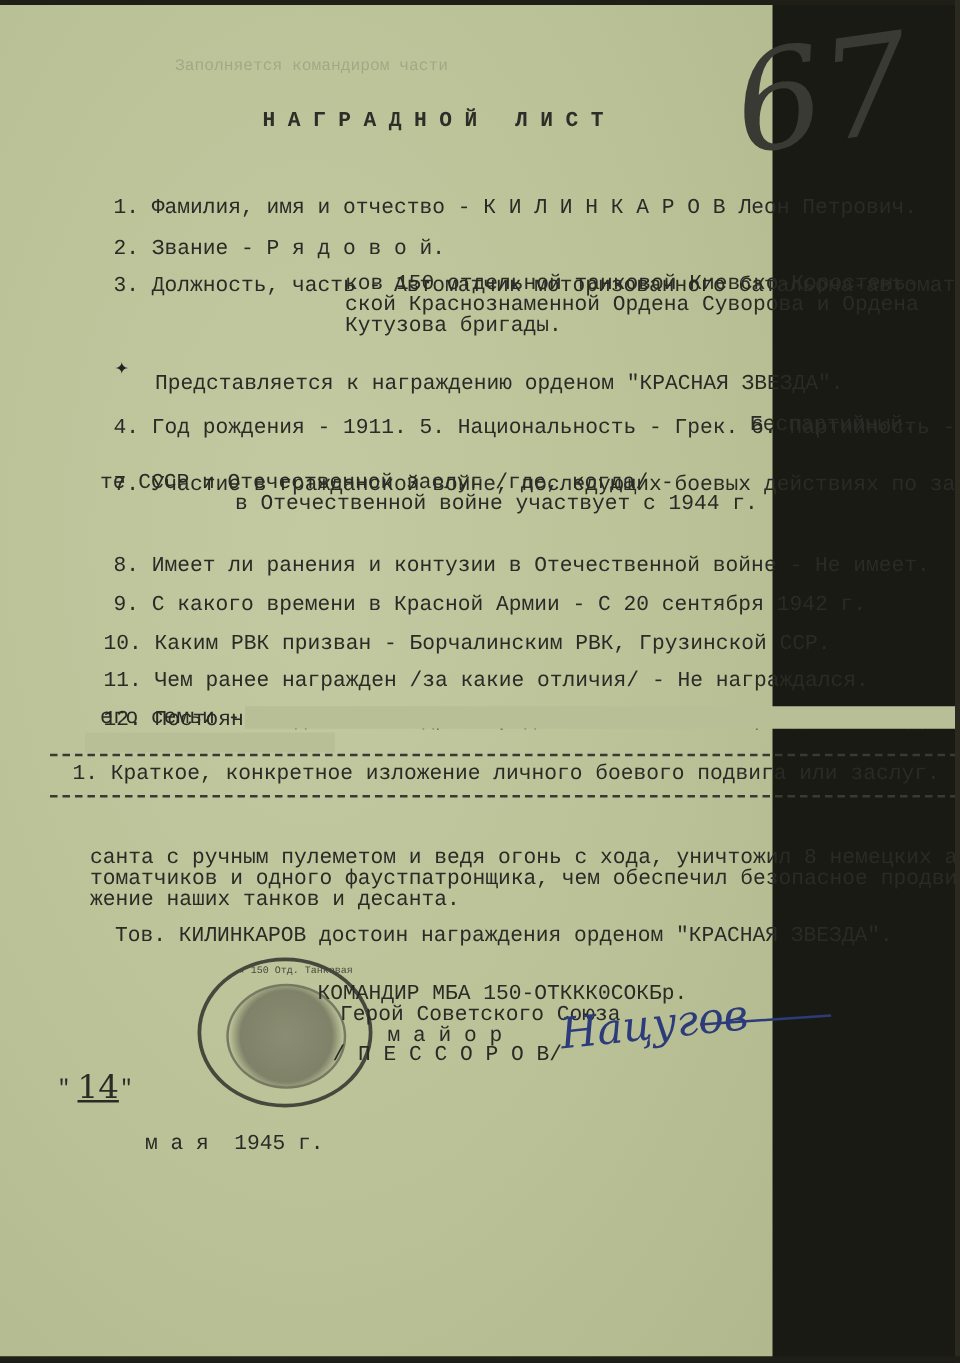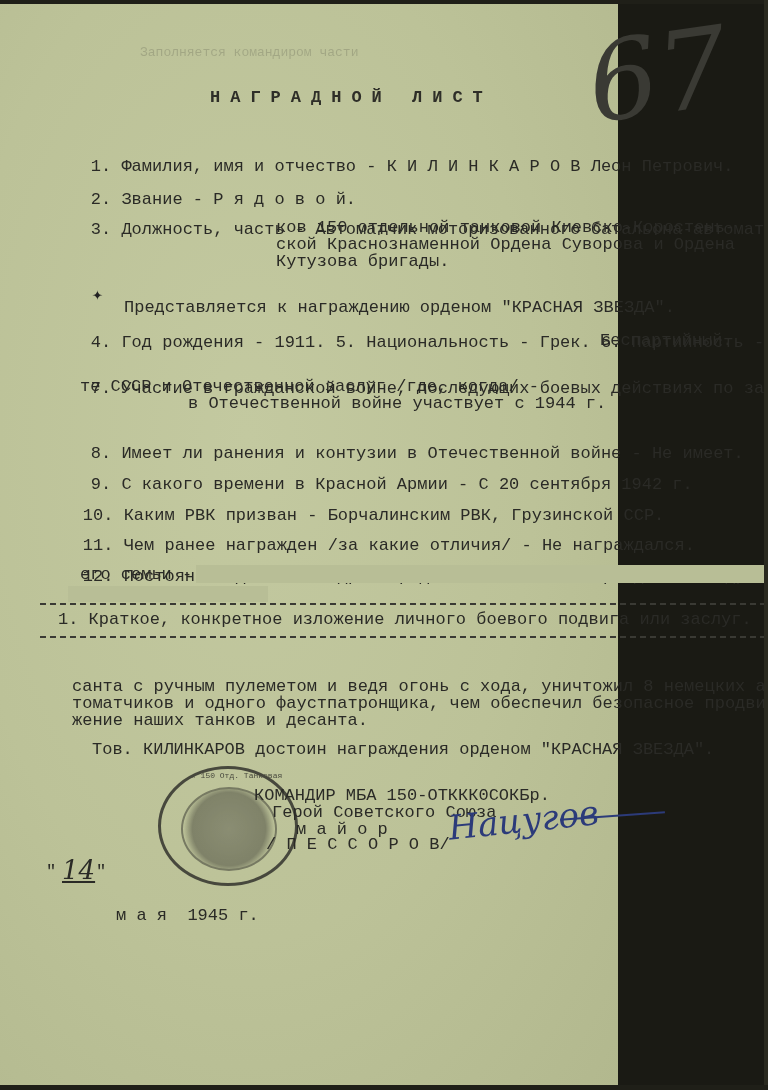--- a/index.html
+++ b/index.html
@@ -38,21 +38,21 @@
     position:absolute; left:20px; top:18px; width:92px; height:80px; border-radius:50%;
     border:2px solid #33332d; background:radial-gradient(circle,#5a5a4e 0%, #44443a 60%, transparent 75%);
     opacity:0.6;
   }
   .stamp-text { position:absolute; font-size:8px; color:#33332d; white-space:nowrap; }
   .sig {
     position:absolute; left:448px; top:800px; font-family:"DejaVu Serif",serif; font-style:italic;
     font-size:34px; color:#2c3b7a; transform:rotate(-6deg);
   }
   .sig-line { position:absolute; left:560px; top:815px; width:105px; height:2px; background:#2c3b7a; transform:rotate(-4deg); }
-  .date-day { position:absolute; left:62px; top:855px; font-family:"DejaVu Serif",serif; font-style:italic; font-size:26px; color:#2a2a26; text-decoration:underline; }
+  .date-day { position:absolute; left:62px; top:855px; font-family:"DejaVu Serif",serif; font-size:26px; color:#2a2a26; text-decoration:underline; }
   .bullet-star { position:absolute; left:92px; top:283px; font-size:18px; color:#222; }
 </style>
 </head>
 <body>
 
 <div class="page">
   <div class="ghost">Заполняется командиром части</div>
   <div class="title">НАГРАДНОЙ ЛИСТ</div>
   <div class="hand-num">67</div>
 
@@ -118,21 +118,21 @@
 
   <div class="line" style="left:92px;top:740px;">Тов. КИЛИНКАРОВ достоин награждения орденом "КРАСНАЯ ЗВЕЗДА".</div>
 
   <div class="stamp">
     <div class="stamp-inner"></div>
     <div class="stamp-text" style="left:30px;top:2px;">★ 150 Отд. Танковая</div>
   </div>
 
   <div class="line" style="left:254px;top:786px;">КОМАНДИР МБА 150-ОТККК0СОКБр.</div>
   <div class="line" style="left:272px;top:803px;">Герой Советского Союза</div>
-  <div class="line" style="left:296px;top:820px;">м а й о р</div>
+  <div class="line" style="left:310px;top:820px;">м а й о р</div>
   <div class="line" style="left:266px;top:835px;">/ П Е С С О Р О В/</div>
   <div class="sig">Нацугов</div>
   <div class="sig-line"></div>
 
   <div class="date-day">14</div>
   <div class="line" style="left:46px;top:862px;">"</div>
   <div class="line" style="left:96px;top:862px;">"</div>
   <div class="line" style="left:116px;top:862px;margin-top:44px;">м а я  1945 г.</div>
 </div>
 <div class="topbar"></div>

